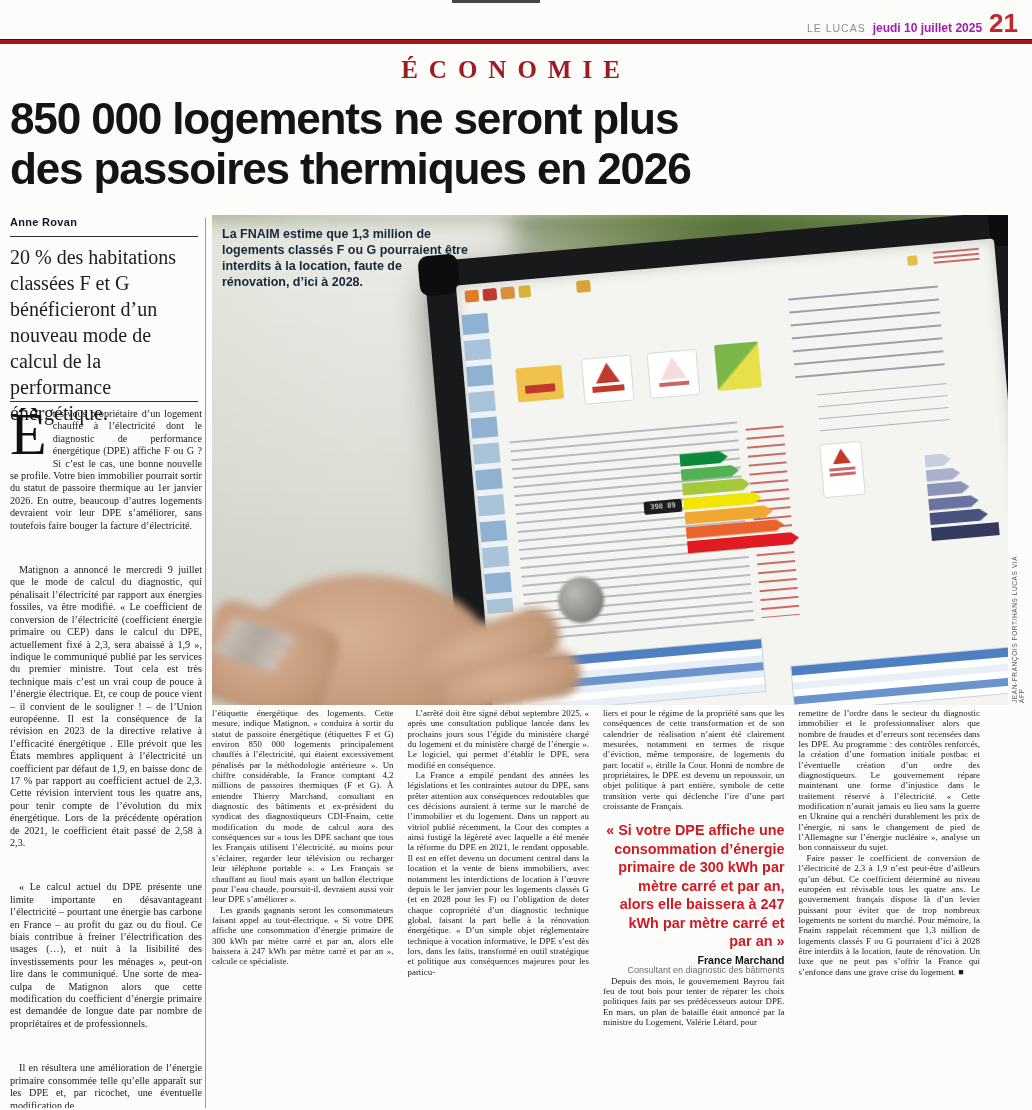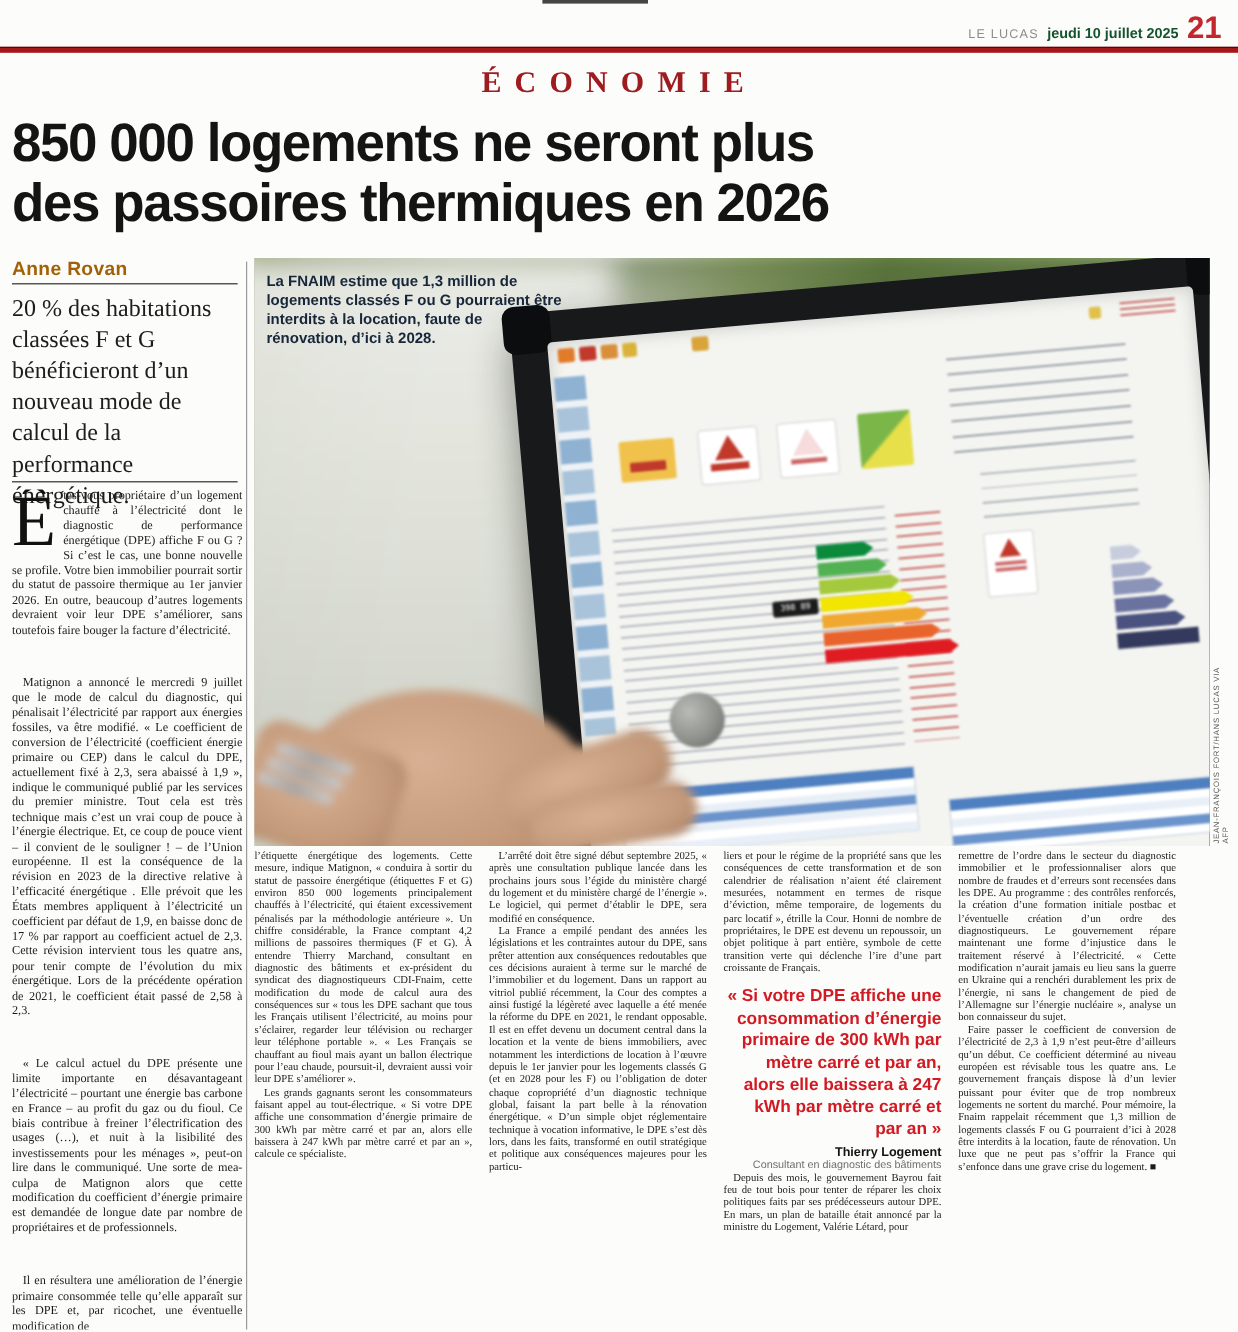--- a/index.html
+++ b/index.html
@@ -6,31 +6,31 @@
   #page{position:relative;width:1032px;height:1110px;background:#fcfcfa;overflow:hidden;
         font-family:"Liberation Serif",serif;color:#1b1b1b;}
   
   .top-artifact{position:absolute;left:452px;top:0;width:88px;height:3px;background:#454545;}
   .section-title{position:absolute;left:0;top:8px;width:100%;text-align:center;
         font-family:"Liberation Serif",serif;font-weight:bold;font-size:25px;
         letter-spacing:11px;color:#9e1b20;margin-top:48px;}
   .mast-right{position:absolute;right:14px;top:13px;display:flex;align-items:baseline;gap:7px;
         font-family:"Liberation Sans",sans-serif;}
   .mast-paper{font-size:10.5px;color:#8d8d8d;letter-spacing:1px;}
-  .mast-date{font-size:12px;font-weight:bold;color:#14532d;}
+  .mast-date{font-size:12px;font-weight:bold;color:#a21caf;}
   .mast-page{font-size:26px;font-weight:bold;color:#c1272d;line-height:20px;}
   .mast-rule{position:absolute;left:0;top:39px;width:1032px;height:5px;
         background:#a6171c;border-top:1px solid #4a0d0f;box-sizing:border-box;}
   
   .headline{position:absolute;left:10px;top:94px;width:790px;
         font-family:"Liberation Sans",sans-serif;font-weight:bold;font-size:45px;
         line-height:50px;letter-spacing:-1.2px;color:#141414;transform:scaleX(.98);transform-origin:left top;}
   
   .byline{position:absolute;left:10px;top:216px;font-family:"Liberation Sans",sans-serif;
-        font-weight:bold;font-size:16px;color:#a16207;letter-spacing:.3px;}
+        font-weight:bold;font-size:11px;color:#0f172a;letter-spacing:.3px;}
   .rule-h{position:absolute;background:#2e2e2e;height:1px;}
   .standfirst{position:absolute;left:10px;top:244px;width:190px;font-size:20px;line-height:26px;color:#1d1d1d;}
   .lede{position:absolute;left:10px;top:408px;width:192px;height:700px;overflow:hidden;
         font-size:10.2px;line-height:12.4px;text-align:justify;hyphens:auto;}
   .lede p{margin:0;}
   .lede p.ind{text-indent:9px;margin-top:32px;}
   .dropcap{float:left;font-size:60px;line-height:48px;padding:2px 6px 0 0;font-weight:normal;color:#111;}
   .vrule{position:absolute;left:205px;top:218px;width:1px;height:890px;background:#9a9a9a;}
   
   .photo{position:absolute;left:212px;top:215px;width:796px;height:490px;overflow:hidden;
@@ -234,21 +234,21 @@
       <p>l’étiquette énergétique des logements. Cette mesure, indique Matignon, « conduira à sortir du statut de passoire énergétique (étiquettes F et G) environ 850 000 logements principalement chauffés à l’électricité, qui étaient excessivement pénalisés par la méthodologie antérieure ». Un chiffre considérable, la France comptant 4,2 millions de passoires thermiques (F et G). À entendre Thierry Marchand, consultant en diagnostic des bâtiments et ex-président du syndicat des diagnostiqueurs CDI-Fnaim, cette modification du mode de calcul aura des conséquences sur « tous les DPE sachant que tous les Français utilisent l’électricité, au moins pour s’éclairer, regarder leur télévision ou recharger leur téléphone portable ». « Les Français se chauffant au fioul mais ayant un ballon électrique pour l’eau chaude, poursuit-il, devraient aussi voir leur DPE s’améliorer ».</p>
       <p class="ind">Les grands gagnants seront les consommateurs faisant appel au tout-électrique. « Si votre DPE affiche une consommation d’énergie primaire de 300 kWh par mètre carré et par an, alors elle baissera à 247 kWh par mètre carré et par an », calcule ce spécialiste.</p>
     </div>
     <div class="col">
       <p class="ind">L’arrêté doit être signé début septembre 2025, « après une consultation publique lancée dans les prochains jours sous l’égide du ministère chargé du logement et du ministère chargé de l’énergie ». Le logiciel, qui permet d’établir le DPE, sera modifié en conséquence.</p>
       <p class="ind">La France a empilé pendant des années les législations et les contraintes autour du DPE, sans prêter attention aux conséquences redoutables que ces décisions auraient à terme sur le marché de l’immobilier et du logement. Dans un rapport au vitriol publié récemment, la Cour des comptes a ainsi fustigé la légèreté avec laquelle a été menée la réforme du DPE en 2021, le rendant opposable. Il est en effet devenu un document central dans la location et la vente de biens immobiliers, avec notamment les interdictions de location à l’œuvre depuis le 1er janvier pour les logements classés G (et en 2028 pour les F) ou l’obligation de doter chaque copropriété d’un diagnostic technique global, faisant la part belle à la rénovation énergétique. « D’un simple objet réglementaire technique à vocation informative, le DPE s’est dès lors, dans les faits, transformé en outil stratégique et politique aux conséquences majeures pour les particu-</p>
     </div>
     <div class="col">
       <p>liers et pour le régime de la propriété sans que les conséquences de cette transformation et de son calendrier de réalisation n’aient été clairement mesurées, notamment en termes de risque d’éviction, même temporaire, de logements du parc locatif », étrille la Cour. Honni de nombre de propriétaires, le DPE est devenu un repoussoir, un objet politique à part entière, symbole de cette transition verte qui déclenche l’ire d’une part croissante de Français.</p>
       <div class="pullquote">« Si votre DPE affiche une consommation d’énergie primaire de 300 kWh par mètre carré et par an, alors elle baissera à 247 kWh par mètre carré et par an »</div>
-      <p class="pq-author">Thierry Logement</p>
+      <p class="pq-author">France Marchand</p>
       <p class="pq-role">Consultant en diagnostic des bâtiments</p>
       <p class="ind">Depuis des mois, le gouvernement Bayrou fait feu de tout bois pour tenter de réparer les choix politiques faits par ses prédécesseurs autour DPE. En mars, un plan de bataille était annoncé par la ministre du Logement, Valérie Létard, pour</p>
     </div>
     <div class="col">
       <p>remettre de l’ordre dans le secteur du diagnostic immobilier et le professionnaliser alors que nombre de fraudes et d’erreurs sont recensées dans les DPE. Au programme : des contrôles renforcés, la création d’une formation initiale postbac et l’éventuelle création d’un ordre des diagnostiqueurs. Le gouvernement répare maintenant une forme d’injustice dans le traitement réservé à l’électricité. « Cette modification n’aurait jamais eu lieu sans la guerre en Ukraine qui a renchéri durablement les prix de l’énergie, ni sans le changement de pied de l’Allemagne sur l’énergie nucléaire », analyse un bon connaisseur du sujet.</p>
       <p class="ind">Faire passer le coefficient de conversion de l’électricité de 2,3 à 1,9 n’est peut-être d’ailleurs qu’un début. Ce coefficient déterminé au niveau européen est révisable tous les quatre ans. Le gouvernement français dispose là d’un levier puissant pour éviter que de trop nombreux logements ne sortent du marché. Pour mémoire, la Fnaim rappelait récemment que 1,3 million de logements classés F ou G pourraient d’ici à 2028 être interdits à la location, faute de rénovation. Un luxe que ne peut pas s’offrir la France qui s’enfonce dans une grave crise du logement. ■</p>
     </div>
   </div>
 
 </div>

